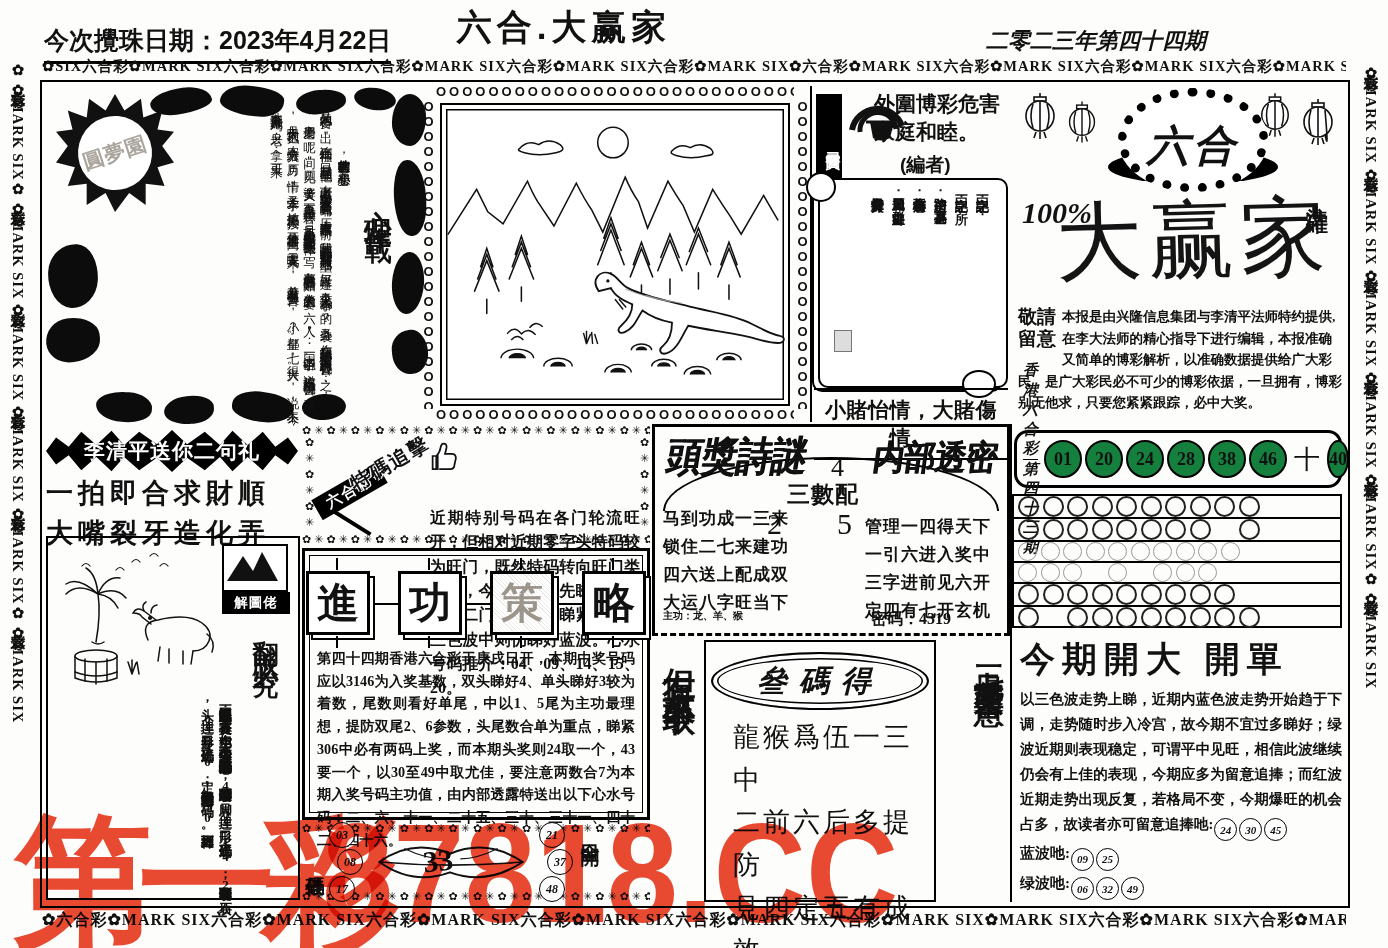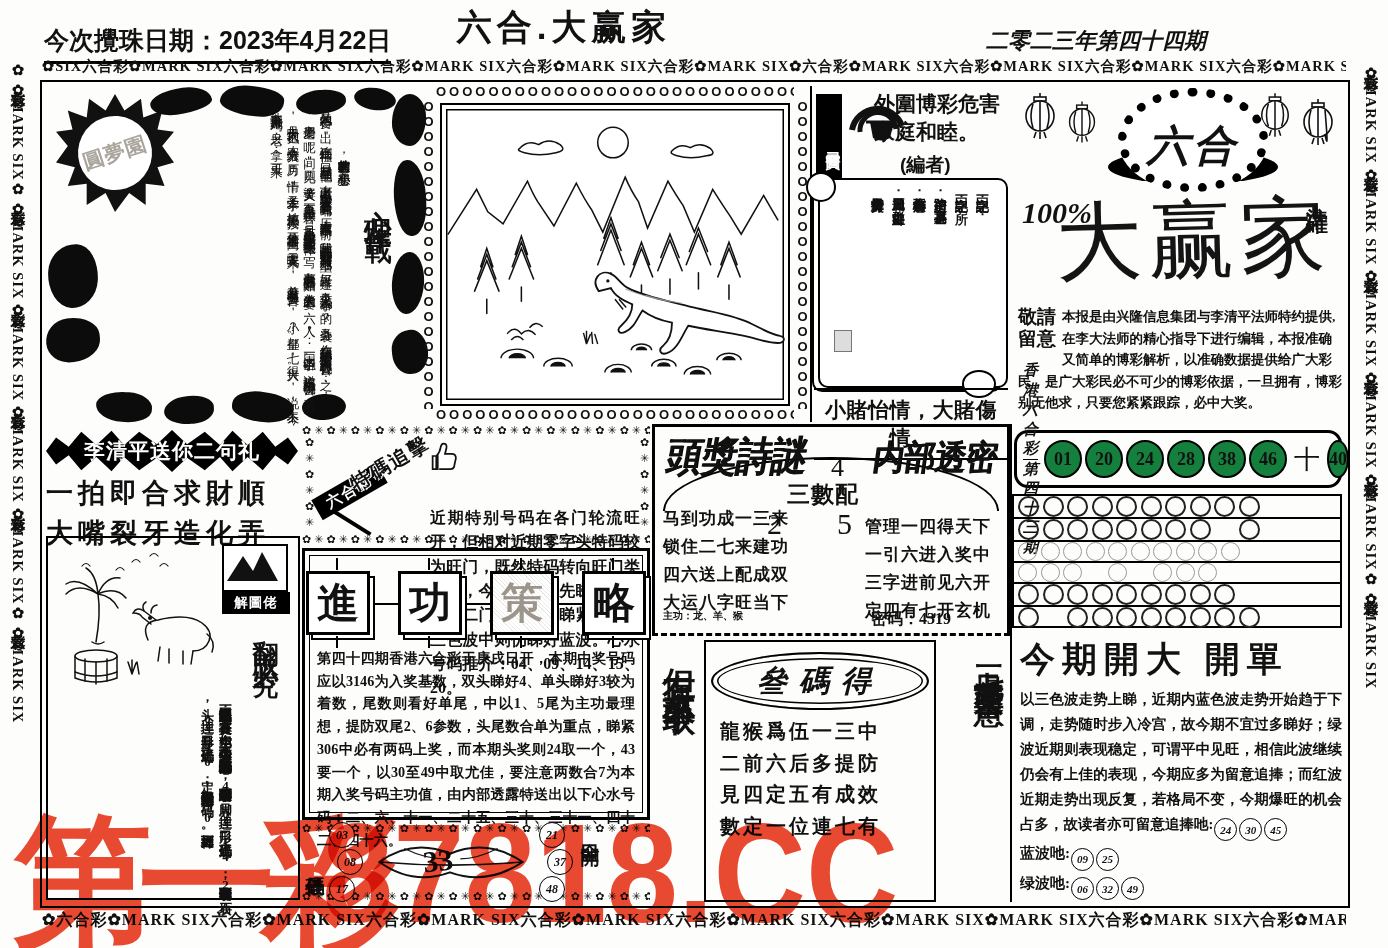--- a/index.html
+++ b/index.html
@@ -191,21 +191,21 @@
   #lips-num{position:absolute;left:56px;top:10px;font-size:30px;font-weight:700;font-family:"Liberation Serif",serif;transform:rotate(-6deg);}
   #bc-rlabel{font-size:19px;font-weight:900;height:66px;letter-spacing:2px;}
 
   
   #tc-left{left:656px;top:642px;height:258px;font-size:33px;font-weight:900;letter-spacing:6px;}
   #tc-box{left:704px;top:640px;width:232px;height:262px;border:2.5px solid #000;box-sizing:border-box;}
   #tc-oval{margin:10px auto 6px;width:214px;height:54px;border:2px solid #000;border-radius:50%;
      box-shadow:inset 0 0 0 4px #fff,inset 0 0 0 5.5px #000;display:flex;align-items:center;justify-content:center;}
   #tc-oval span{font-size:30px;font-weight:900;font-style:italic;font-family:"Liberation Serif",serif;letter-spacing:12px;}
   #tc-lines{padding-left:14px;}
-  .tcline{font-size:20px;font-weight:700;letter-spacing:3px;line-height:1.58;}
+  .tcline{font-size:27px;font-weight:400;letter-spacing:3px;line-height:1.58;margin-left:13px;}
   #tc-right{left:968px;top:642px;height:258px;font-size:30px;font-weight:900;letter-spacing:5px;}
 
   
   .wm{position:absolute;color:#e8391f;mix-blend-mode:multiply;opacity:0.92;font-weight:900;z-index:50;pointer-events:none;
       font-family:"Liberation Sans",sans-serif;}
   #wm1{left:14px;top:792px;font-size:138px;letter-spacing:-14px;transform:scaleY(1.05);}
   #wm2{left:322px;top:800px;font-size:128px;letter-spacing:0px;transform:scaleY(1.1);}
 
   svg{display:block;}
 </style>

